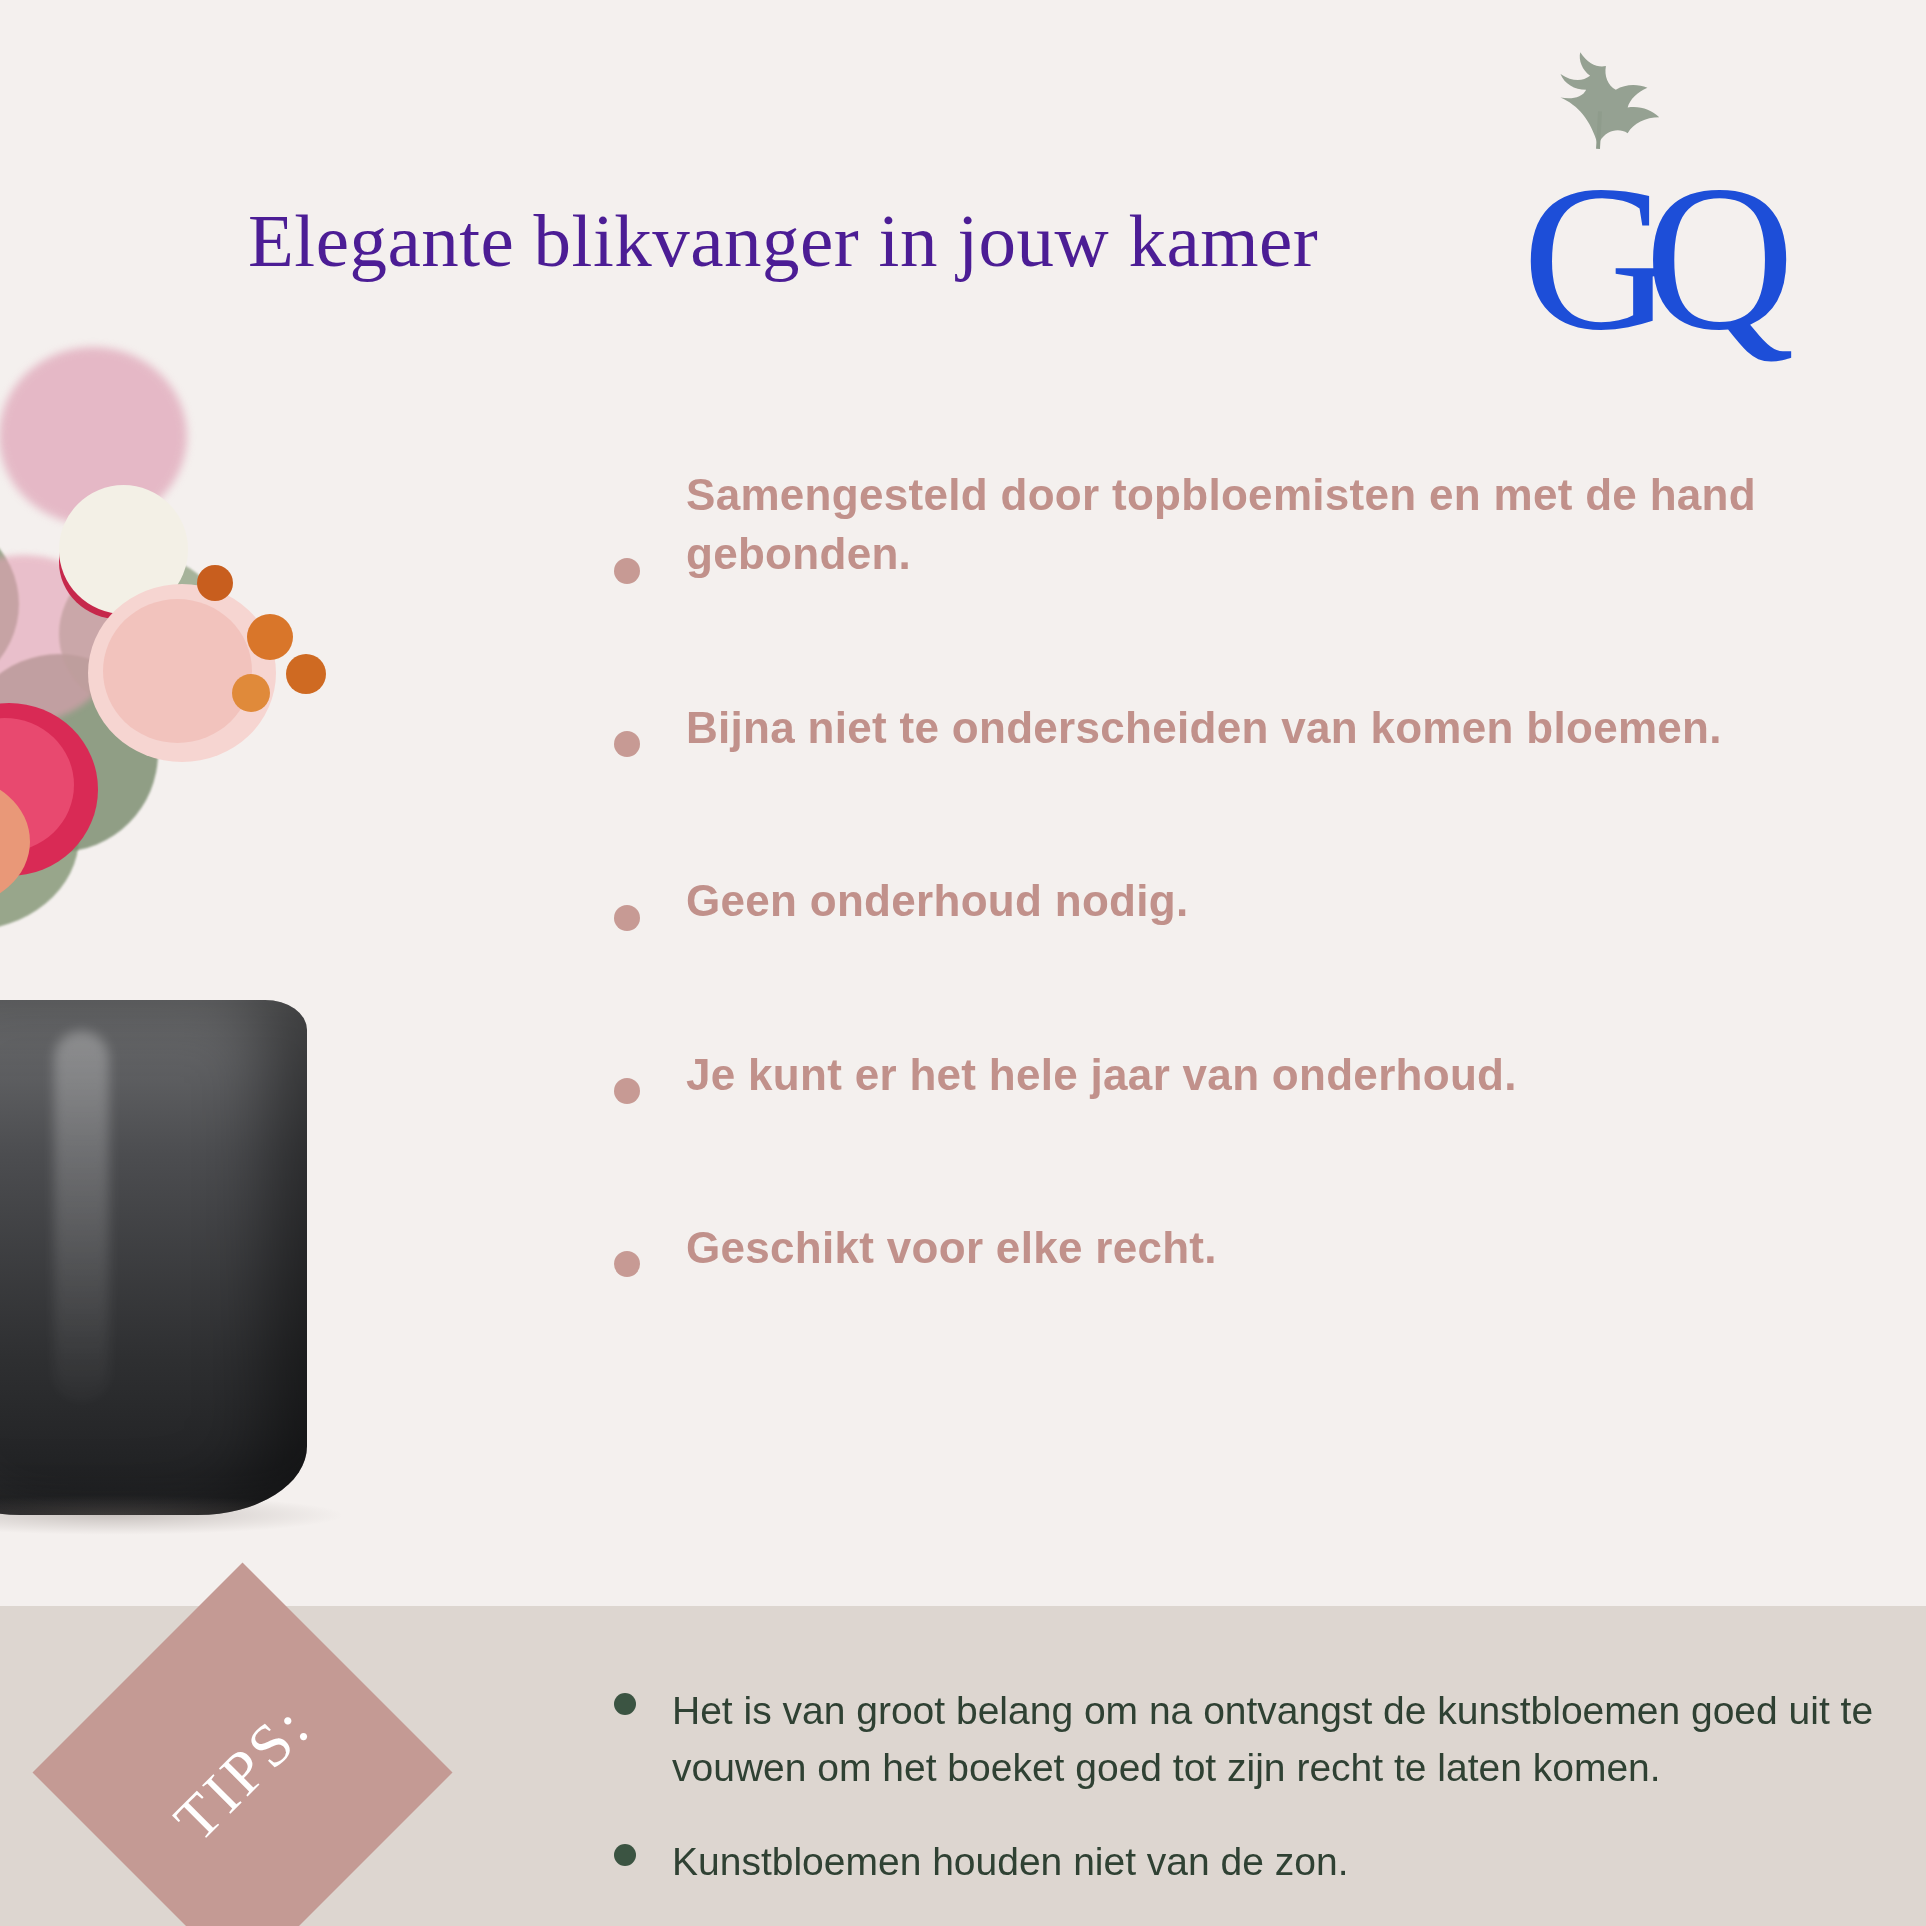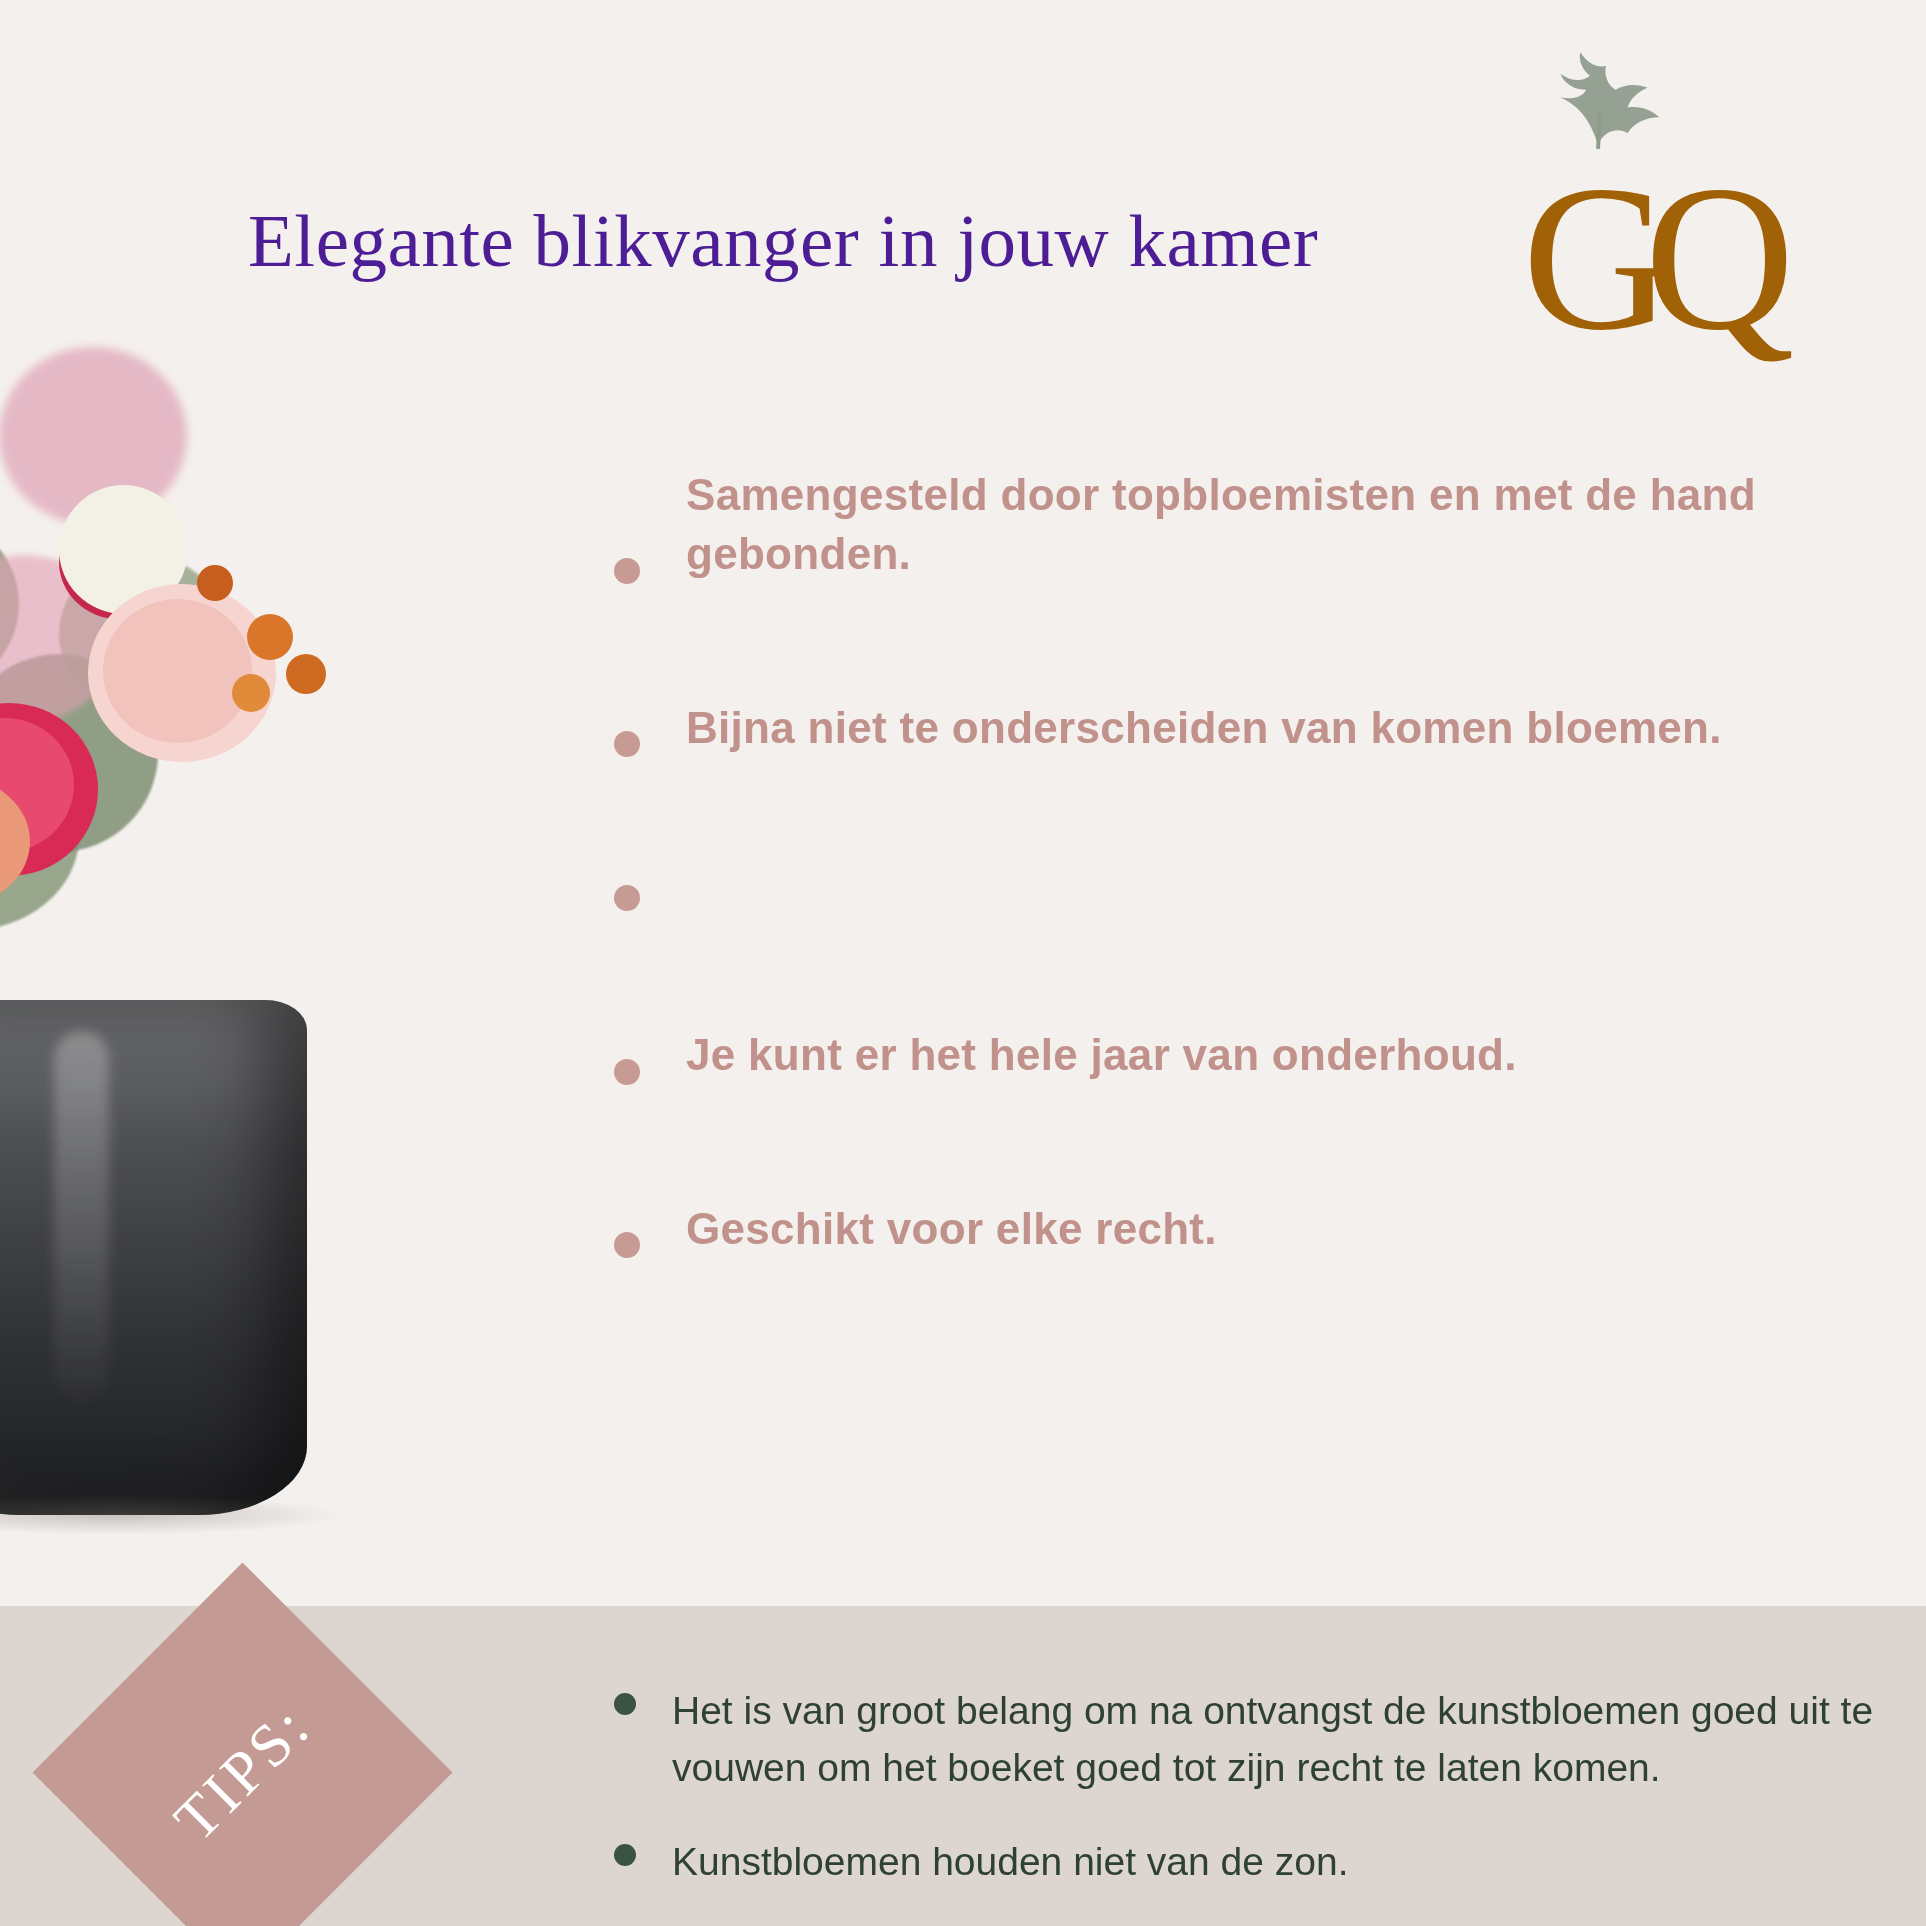--- a/index.html
+++ b/index.html
@@ -32,21 +32,21 @@
   }
   .logo-mark {
     position: absolute;
     top: 119px;
     left: 0;
     width: 327px;
     text-align: center;
     font-family: "Liberation Serif", serif;
     font-size: 208px;
     line-height: 198px;
-    color: #a16207;
+    color: #1d4ed8;
     letter-spacing: -28px;
     font-weight: 400;
   }
   .logo-leaf {
     position: absolute;
     top: 10px;
     left: 40px;
     width: 158px;
     height: 109px;
   }
@@ -285,20 +285,21 @@
     <div class="bullet-row">
       <span class="bullet-dot"></span>
       <span class="bullet-text">Samengesteld door topbloemisten en met de hand gebonden.</span>
     </div>
     <div class="bullet-row">
       <span class="bullet-dot"></span>
       <span class="bullet-text">Bijna niet te onderscheiden van komen bloemen.</span>
     </div>
     <div class="bullet-row">
       <span class="bullet-dot"></span>
+      <span class="bullet-text">Geen onderhoud nodig.</span>
     </div>
     <div class="bullet-row">
       <span class="bullet-dot"></span>
       <span class="bullet-text">Je kunt er het hele jaar van onderhoud.</span>
     </div>
     <div class="bullet-row">
       <span class="bullet-dot"></span>
       <span class="bullet-text">Geschikt voor elke recht.</span>
     </div>
   </div>

